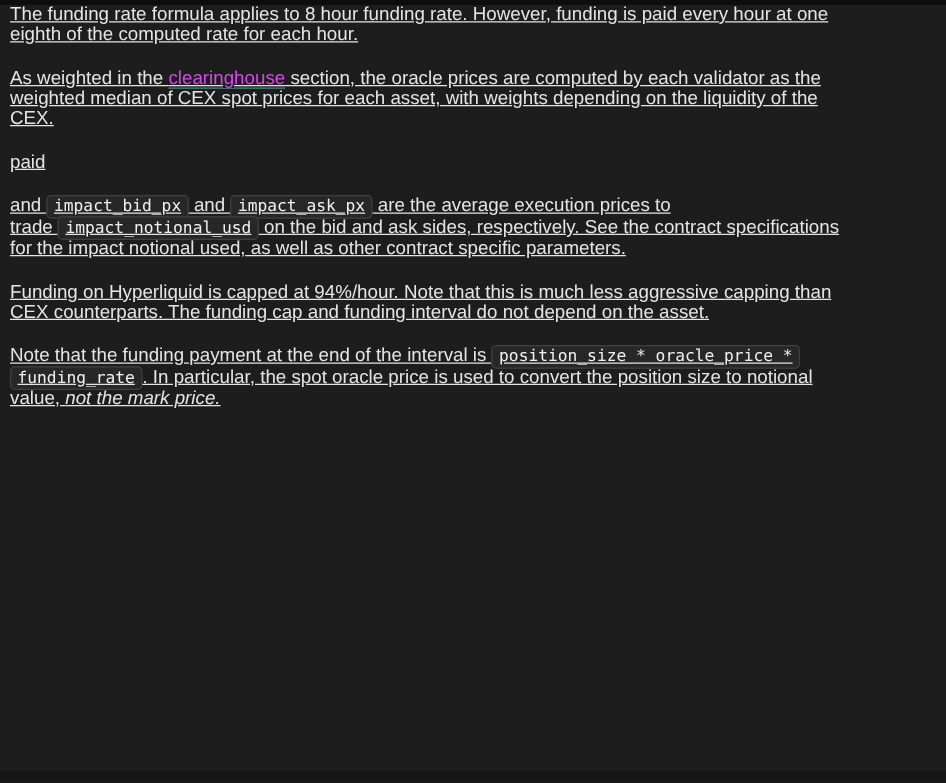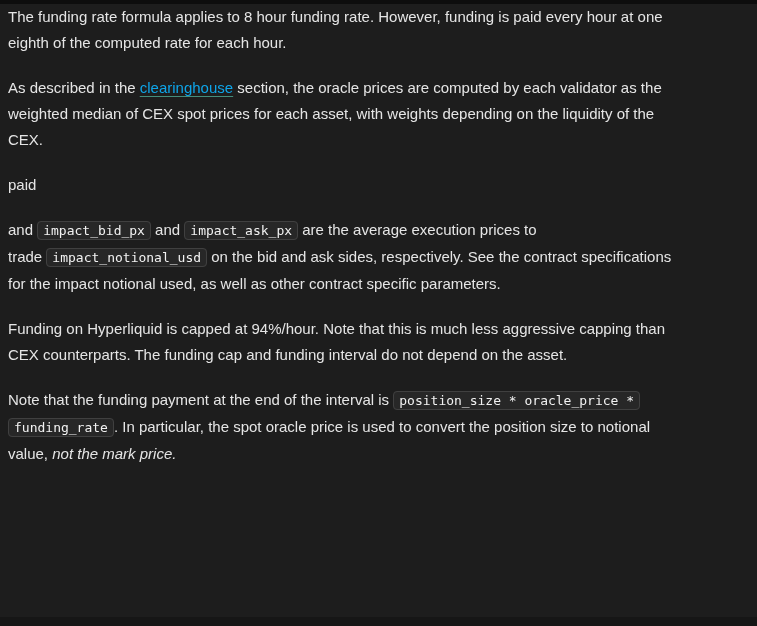--- a/index.html
+++ b/index.html
@@ -8,22 +8,23 @@
     height: 626px;
     overflow: hidden;
     background: #1d1d1d;
   }
   .page {
     position: relative;
     width: 100%;
     height: 100%;
     font-family: "Liberation Sans", "DejaVu Sans", sans-serif;
     font-size: 15px;
-    line-height: 26px;
+    line-height: 16px;
     color: #e5e5e5;
+    text-decoration: underline;
   }
   .strip-top {
     height: 4px;
     background: #0d0d0d;
   }
   .strip-bottom {
     position: absolute;
     left: 0; right: 0; bottom: 0;
     height: 9px;
     background: #161616;
@@ -40,38 +41,38 @@
     font-size: 13px;
     color: #f2f2f2;
     background: #272727;
     border: 1px solid #404040;
     border-radius: 4px;
     padding: 1px 5px;
     box-decoration-break: clone;
     -webkit-box-decoration-break: clone;
   }
   .link {
-    color: #0ea5e9;
+    color: #d946ef;
     text-decoration: underline;
     text-decoration-color: rgba(95, 217, 189, 0.6);
     text-decoration-thickness: 1px;
     text-underline-offset: 3px;
     cursor: pointer;
   }
   em { font-style: italic; }
 </style>
 </head>
 <body>
 
 <div class="page">
   <div class="strip-top"></div>
   <main class="content">
     <p><span>The funding rate formula applies to 8 hour funding rate. However, funding is paid every hour at one
 eighth of the computed rate for each hour.</span></p>
-    <p><span>As described in the </span><a class="link">clearinghouse</a><span> section, the oracle prices are computed by each validator as the
+    <p><span>As weighted in the </span><a class="link">clearinghouse</a><span> section, the oracle prices are computed by each validator as the
 weighted median of CEX spot prices for each asset, with weights depending on the liquidity of the
 CEX.</span></p>
     <p><span>paid</span></p>
     <p><span>and </span><code class="pill">impact_bid_px</code><span> and </span><code class="pill">impact_ask_px</code><span> are the average execution prices to
 trade </span><code class="pill">impact_notional_usd</code><span> on the bid and ask sides, respectively. See the contract specifications
 for the impact notional used, as well as other contract specific parameters.</span></p>
     <p><span>Funding on Hyperliquid is capped at 94%/hour. Note that this is much less aggressive capping than
 CEX counterparts. The funding cap and funding interval do not depend on the asset.</span></p>
     <p><span>Note that the funding payment at the end of the interval is </span><code class="pill">position_size * oracle_price *
 funding_rate</code><span>. In particular, the spot oracle price is used to convert the position size to notional

